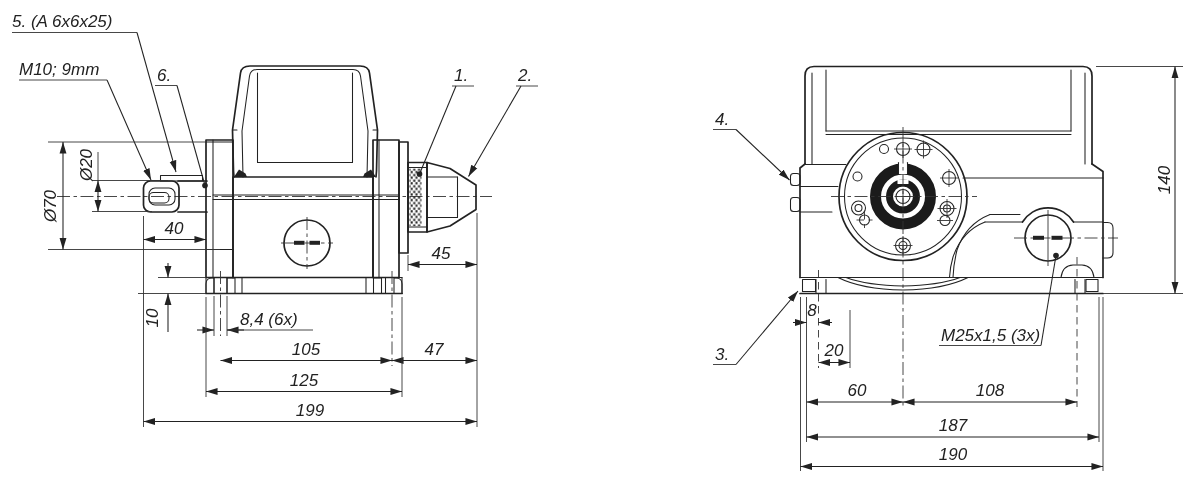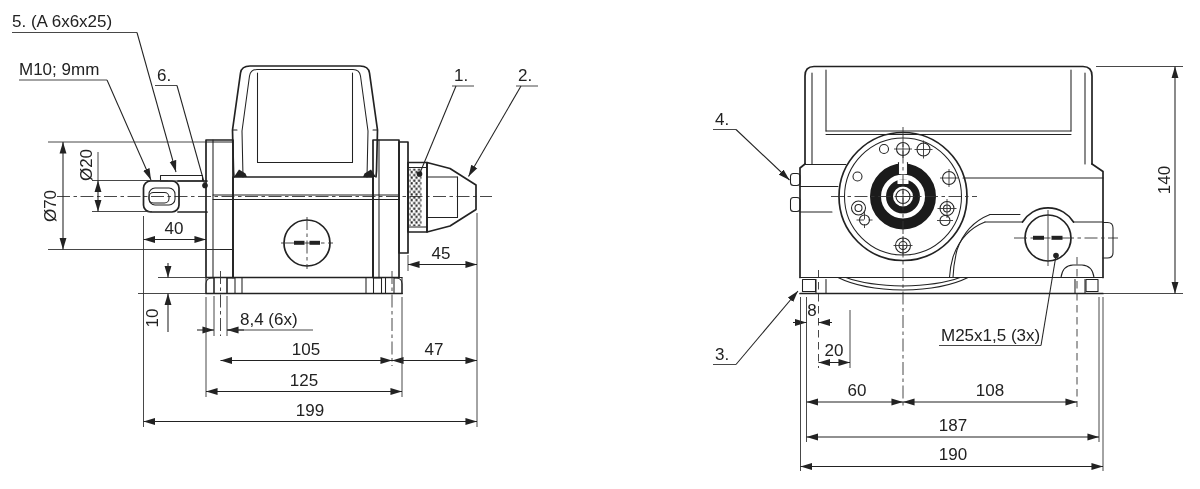--- a/index.html
+++ b/index.html
@@ -1,16 +1,16 @@
 <!DOCTYPE html>
 <html><head>
 <meta charset="utf-8">
 <style>
   html,body{margin:0;padding:0;background:#ffffff;}
-  .stage{position:relative;width:1200px;height:489px;background:#fff;overflow:hidden;}
+  .stage{position:relative;width:1200px;height:489px;background:#fff;overflow:hidden;font-style:italic;}
   svg{display:block;}
   .o  {stroke:#222;stroke-width:1.7;fill:none;stroke-linejoin:round;stroke-linecap:round;}
   .o2 {stroke:#222;stroke-width:1.05;fill:none;stroke-linejoin:round;stroke-linecap:round;}
   .xl {stroke:#333;stroke-width:0.9;fill:none;}
   .dl {stroke:#222;stroke-width:1.05;fill:none;}
   .cl {stroke:#333;stroke-width:0.9;fill:none;stroke-dasharray:13 3.5 3.5 3.5;}
   .dsh{stroke-dasharray:7.5 4.5;}
   .tk {stroke:#222;stroke-width:4;fill:none;}
   text{font-family:"Liberation Sans", sans-serif;font-size:17px;fill:#222;}
   .tm {text-anchor:middle;}

